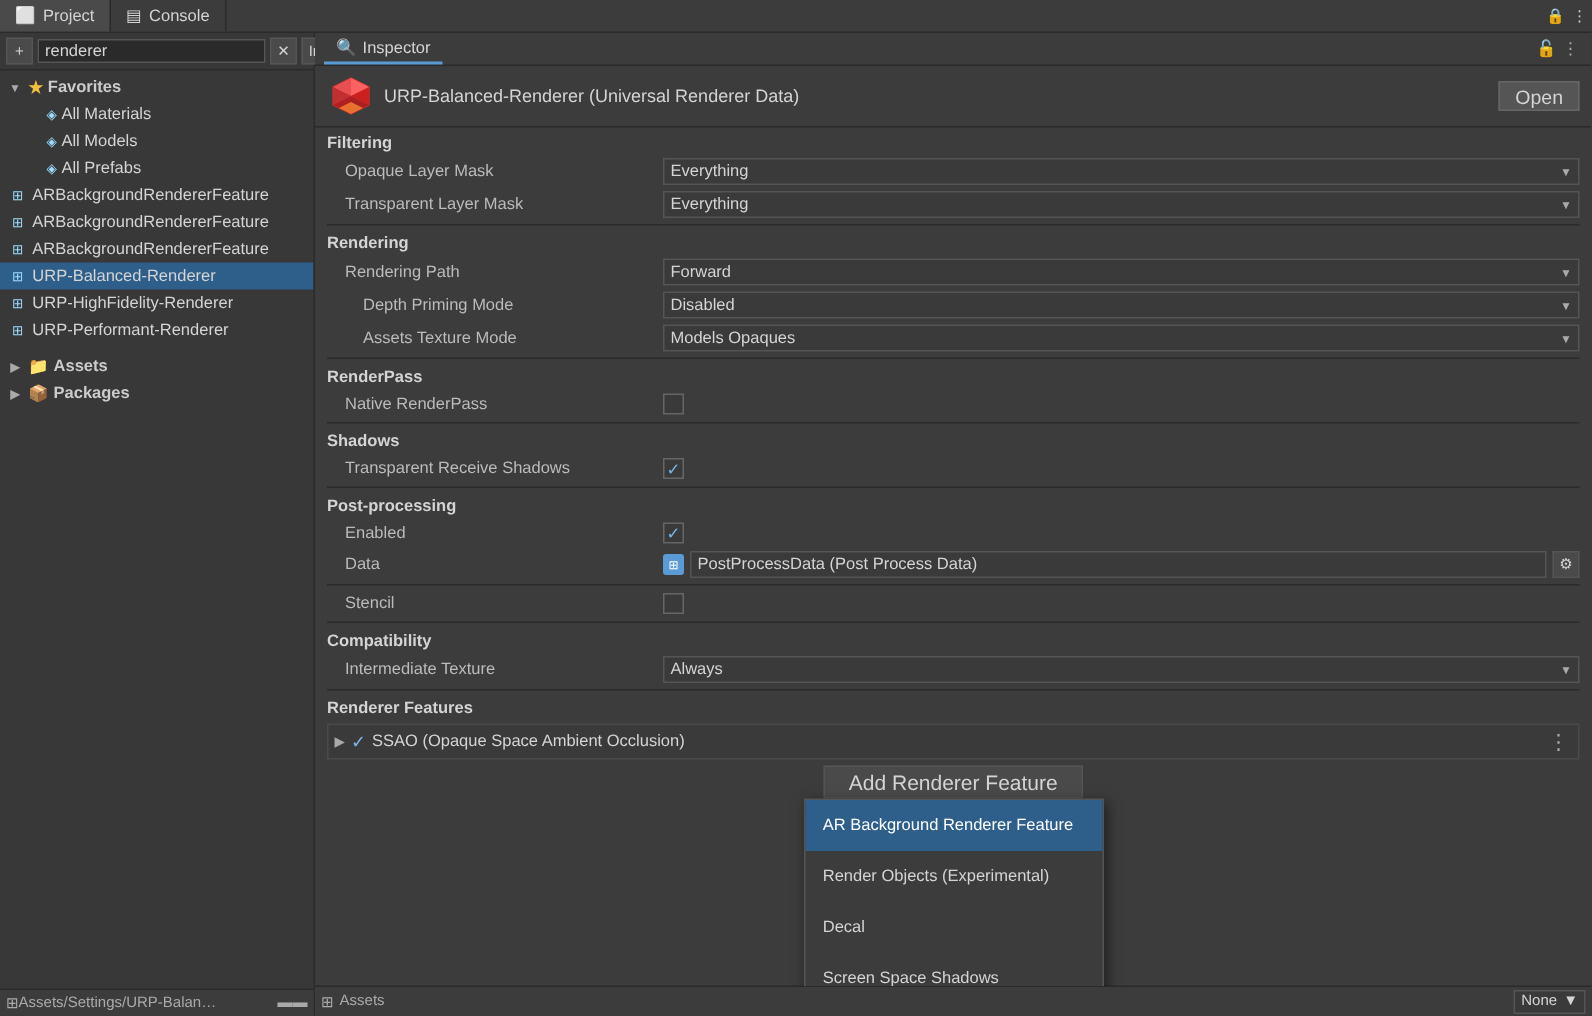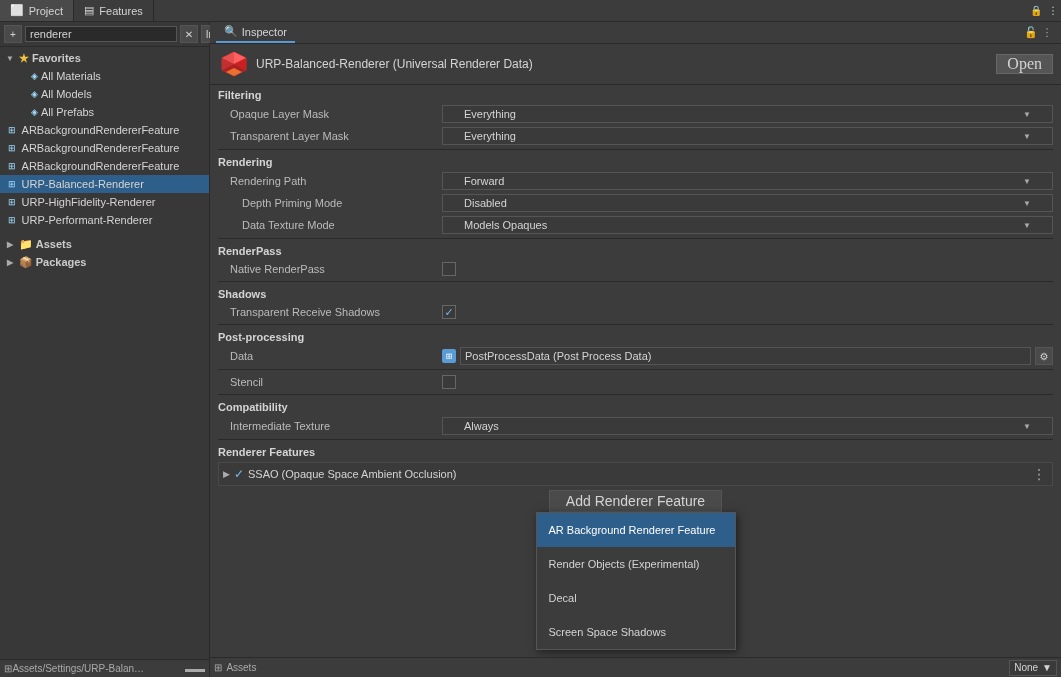--- a/index.html
+++ b/index.html
@@ -182,27 +182,26 @@
     }
     .inspector-title {
       flex: 1;
       font-size: 12px;
       color: #d4d4d4;
     }
     .open-btn {
       background: #555;
       border: 1px solid #666;
       color: #d4d4d4;
-      font-size: 16px;
+      font-size: 13px;
       padding: 2px 10px;
       cursor: pointer;
       height: 20px;
       display: flex;
       align-items: center;
-      font-family: Liberation Serif, serif;
     }
     .title-icon-btn {
       width: 16px;
       height: 16px;
       display: flex;
       align-items: center;
       justify-content: center;
       font-size: 11px;
       cursor: pointer;
       color: #aaa;
@@ -243,21 +242,21 @@
       align-items: center;
       gap: 4px;
     }
 
     .dropdown {
       flex: 1;
       background: #3a3a3a;
       border: 1px solid #555;
       color: #d4d4d4;
       font-size: 11px;
-      padding: 1px 21px;
+      padding: 1px 4px;
       height: 18px;
       display: flex;
       align-items: center;
       justify-content: space-between;
       cursor: pointer;
       position: relative;
     }
     .dropdown-arrow {
       font-size: 8px;
       color: #aaa;
@@ -449,21 +448,21 @@
 </head>
 <body>
 
 <div class="top-bar">
   <div class="tab active">
     <span>⬜</span>
     <span>Project</span>
   </div>
   <div class="tab">
     <span>▤</span>
-    <span>Features</span>
+    <span>Console</span>
   </div>
   <div style="flex:1"></div>
   <div class="panel-icon-btn">🔒</div>
   <div class="panel-icon-btn">⋮</div>
 </div>
 
 <div class="main-layout">
 
   <div class="left-panel">
 
@@ -621,21 +620,21 @@
         <div class="prop-row">
           <div class="prop-label indent2">Depth Priming Mode</div>
           <div class="prop-value">
             <div class="dropdown">
               <span>Disabled</span>
               <span class="dropdown-arrow">▼</span>
             </div>
           </div>
         </div>
         <div class="prop-row">
-          <div class="prop-label indent2">Data Texture Mode</div>
+          <div class="prop-label indent2">Assets Texture Mode</div>
           <div class="prop-value">
             <div class="dropdown">
               <span>Models Opaques</span>
               <span class="dropdown-arrow">▼</span>
             </div>
           </div>
         </div>
       </div>
 
       <div class="divider"></div>
@@ -659,20 +658,26 @@
           <div class="prop-value">
             <div class="checkbox checked"></div>
           </div>
         </div>
       </div>
 
       <div class="divider"></div>
 
       <div>
         <div class="section-label">Post-processing</div>
+        <div class="prop-row">
+          <div class="prop-label indent1">Enabled</div>
+          <div class="prop-value">
+            <div class="checkbox checked"></div>
+          </div>
+        </div>
         <div class="prop-row">
           <div class="prop-label indent1">Data</div>
           <div class="prop-value">
             <div class="obj-ref-icon">⊞</div>
             <div class="data-field">
               <span>PostProcessData (Post Process Data)</span>
             </div>
             <div class="obj-settings-btn">⚙</div>
           </div>
         </div>

